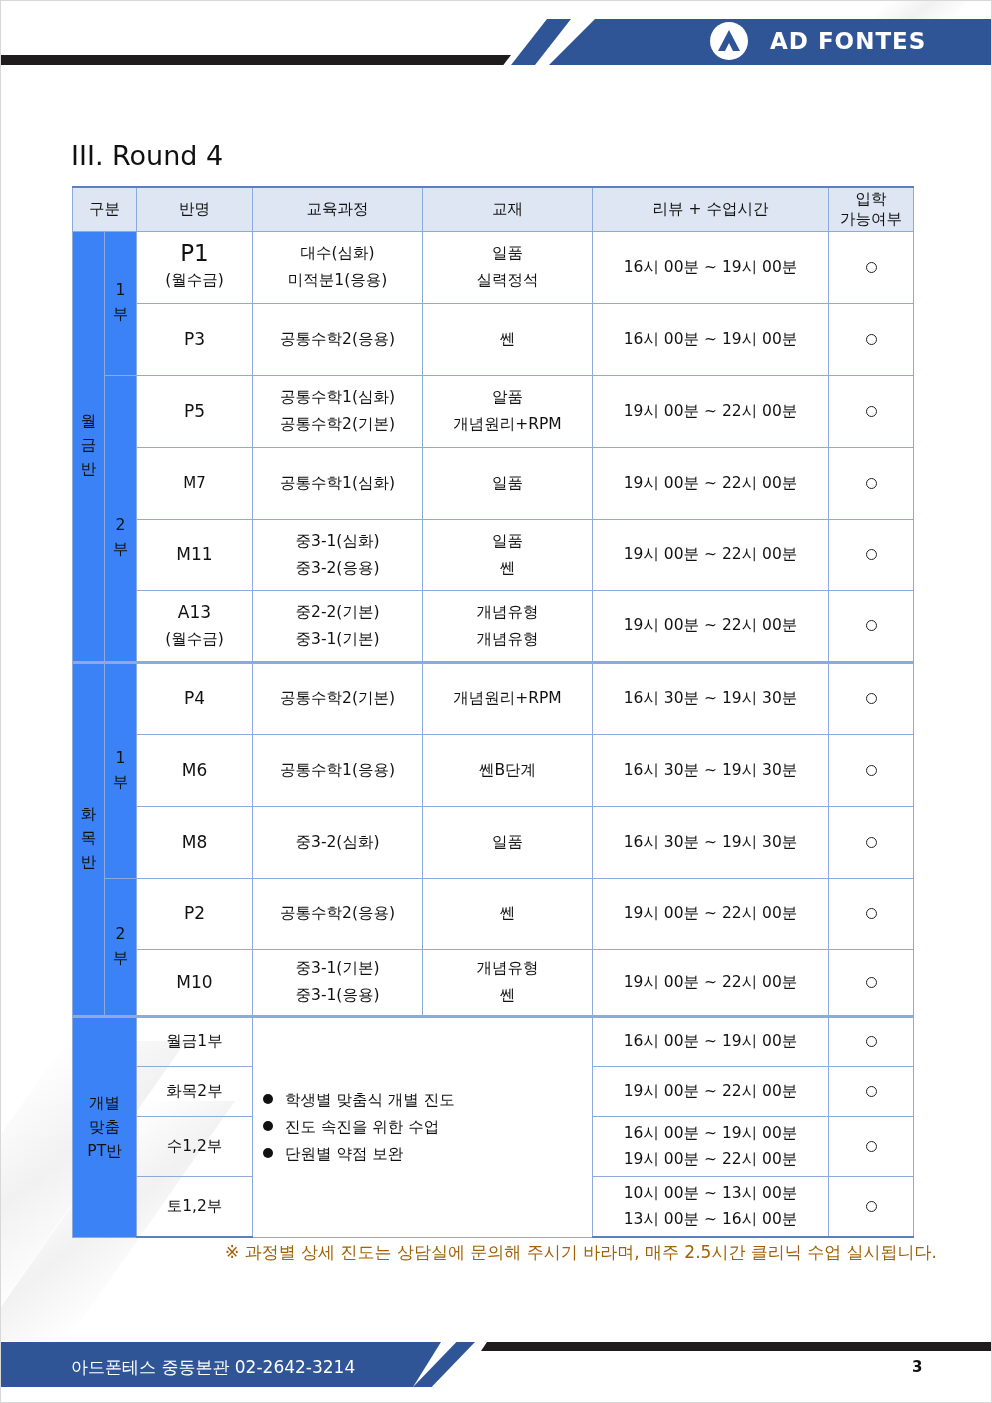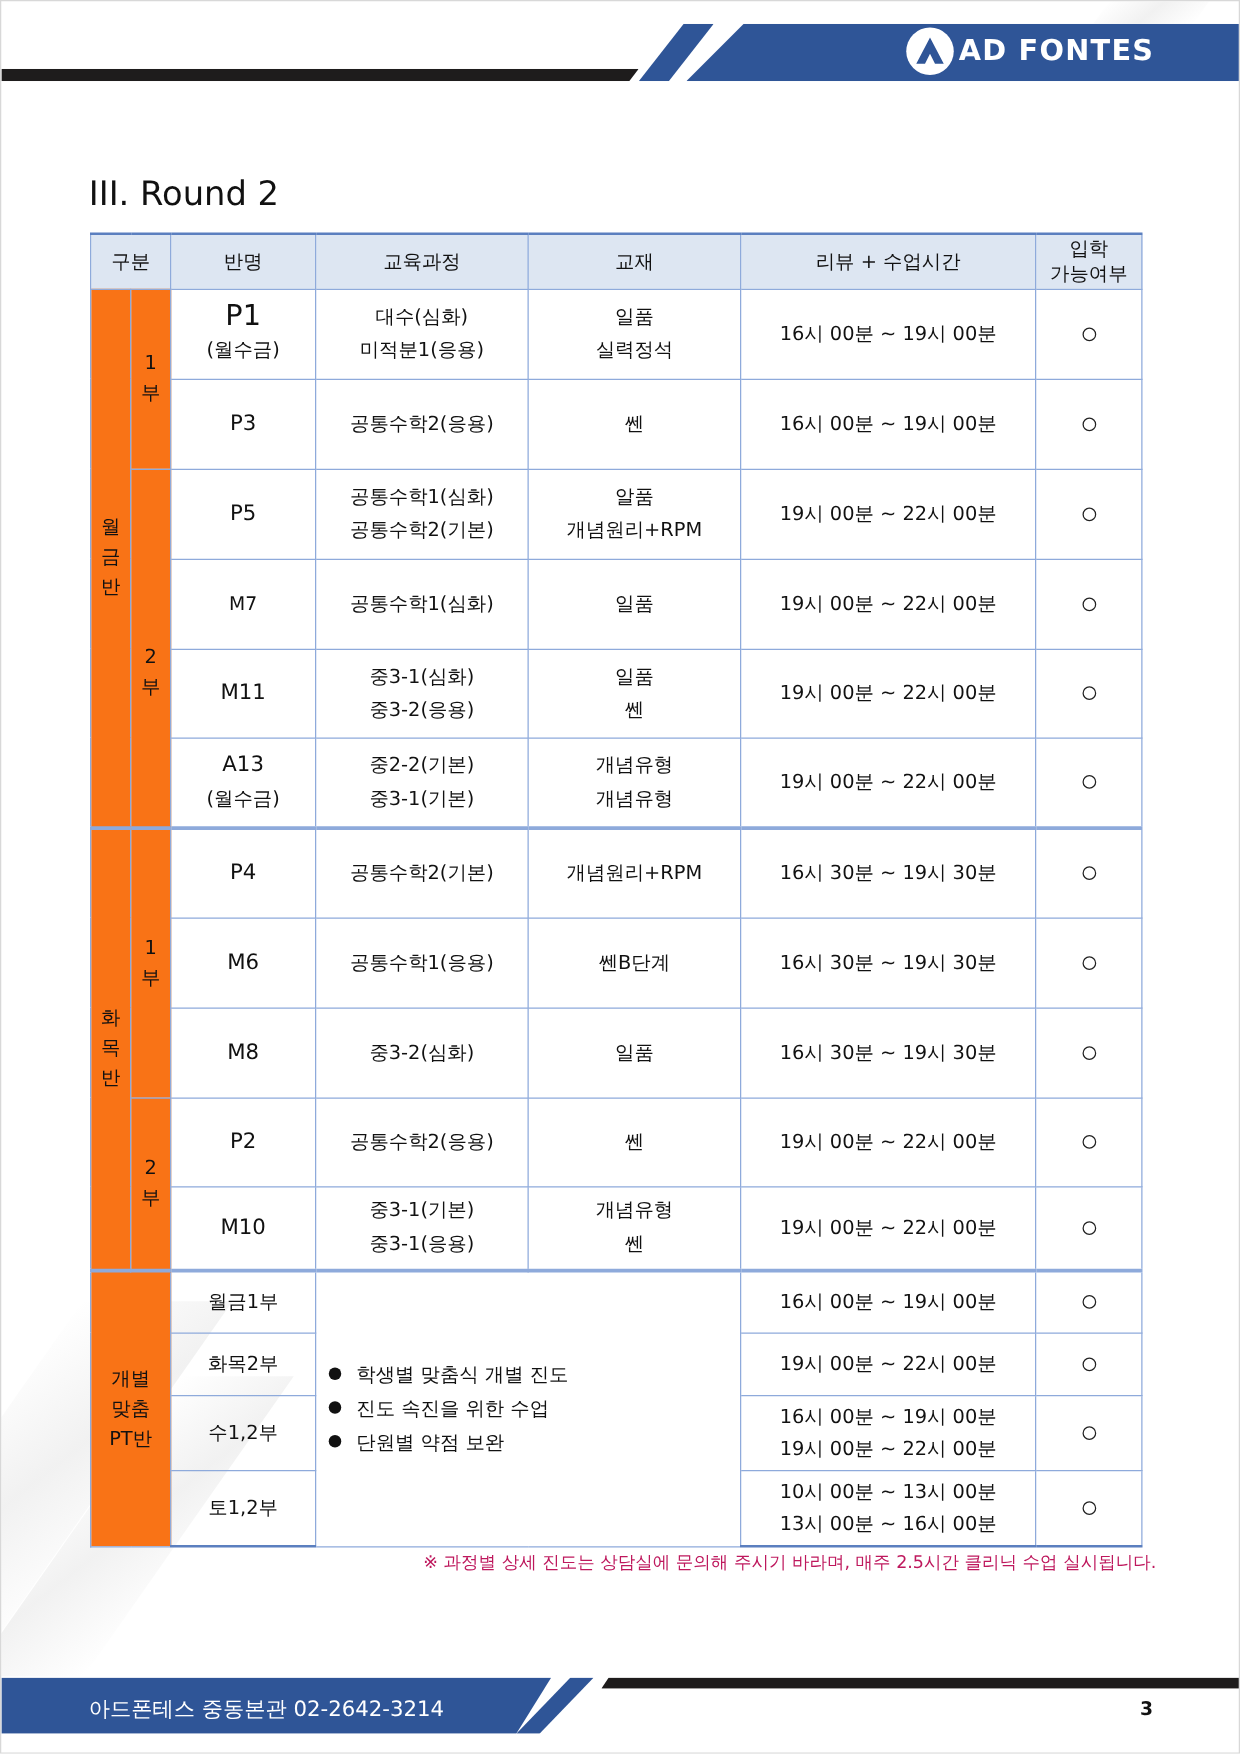--- a/index.html
+++ b/index.html
@@ -6,41 +6,41 @@
   html, body { width: 992px; height: 1403px; background: #ffffff; overflow: hidden; }
   body { position: relative; font-family: "DejaVu Sans", "Liberation Sans", sans-serif; color: #111; }
   .page { position: absolute; left: 0; top: 0; width: 992px; height: 1403px; border: 1px solid #d8d8d8; background: #fff; overflow: hidden; }
   .bg-streak { position: absolute; background: linear-gradient(120deg, rgba(235,235,235,0) 0%, rgba(230,230,230,0.55) 50%, rgba(235,235,235,0) 100%); transform: skewX(-35deg); }
 
   
   .hdr-black { position: absolute; left: 0; top: 54px; width: 510px; height: 10px; background: #1e1c1c; clip-path: polygon(0 0, 100% 0, 98.5% 100%, 0 100%); }
   .hdr-stripe { position: absolute; top: 18px; height: 46px; background: #2f5597; }
   .hdr-stripe.s1 { left: 510px; width: 60px; clip-path: polygon(60% 0, 100% 0, 40% 100%, 0 100%); }
   .hdr-band { position: absolute; left: 548px; top: 18px; width: 444px; height: 46px; background: #2f5597; clip-path: polygon(46px 0, 100% 0, 100% 100%, 0 100%); }
-  .logo { position: absolute; left: 724px; top: 21px; display: flex; align-items: center; gap: 4px; }
+  .logo { position: absolute; left: 709px; top: 21px; display: flex; align-items: center; gap: 22px; }
   .logo-circle { width: 38px; height: 38px; border-radius: 50%; background: #fff; display: flex; align-items: center; justify-content: center; }
   .logo-text { color: #fff; font-family: "DejaVu Sans", sans-serif; font-weight: bold; font-size: 23px; letter-spacing: 1px; }
 
   
   .title { position: absolute; left: 70px; top: 139px; font-size: 27px; color: #111; font-family: "DejaVu Sans", sans-serif; }
 
   
   table.sched { position: absolute; left: 71px; top: 185px; width: 841px; border-collapse: collapse; table-layout: fixed; font-size: 15.5px; border-radius: 27px; }
   table.sched td, table.sched th { border: 1px solid #8eaadb; text-align: center; vertical-align: middle; font-weight: normal; line-height: 27px; padding: 0; }
   table.sched tr.head th { background: #dde6f2; height: 44px; border-top: 2px solid #5b7fbf; line-height: 20px; }
-  .grp { background: #f97316; }
+  .grp { background: #3b82f6; }
   .vtext { display: inline-block; width: 1.1em; line-height: 24px; word-break: break-all; }
   tr.sep td { border-top: 3px solid #8eaadb; margin-left: 28px; }
   tr.last td { border-bottom: 2px solid #5b7fbf; }
   .pt-desc { text-align: left !important; padding-left: 10px !important; }
   .pt-desc div { line-height: 27px; }
   .bullet { display: inline-block; width: 10px; height: 10px; border-radius: 50%; background: #111; margin-right: 12px; vertical-align: 1px; }
   .circle-mark { display: inline-block; width: 11px; height: 11px; border: 1.3px solid #222; border-radius: 50%; vertical-align: -1px; }
 
-  .note { position: absolute; right: 66px; top: 1240px; font-size: 14px; color: #be185d; }
+  .note { position: absolute; right: 54px; top: 1240px; font-size: 17px; color: #a16207; }
 
   
   .ftr-band { position: absolute; left: 0; top: 1341px; width: 440px; height: 45px; background: #2f5597; clip-path: polygon(0 0, 100% 0, calc(100% - 28px) 100%, 0 100%); }
   .ftr-stripe { position: absolute; left: 412px; top: 1341px; width: 62px; height: 45px; background: #2f5597; clip-path: polygon(70% 0, 100% 0, 30% 100%, 0 100%); }
   .ftr-black { position: absolute; left: 480px; top: 1341px; width: 512px; height: 9px; background: #1e1c1c; clip-path: polygon(6px 0, 100% 0, 100% 100%, 0 100%); }
   .ftr-text { position: absolute; left: 70px; top: 1355px; color: #fff; font-size: 17px; }
   .page-num { position: absolute; left: 911px; top: 1357px; font-size: 15px; font-weight: bold; color: #111; }
 </style>
 </head>
 <body>
@@ -58,21 +58,21 @@
       <div class="logo-circle">
         <svg width="28" height="28" viewBox="0 0 28 28">
           <path d="M14 3 L25 24 L18 24 L14 16 L10 24 L3 24 Z" fill="#2f5597"></path>
           <path d="M11 24 L14 20 L15 24 Z" fill="#fff"></path>
         </svg>
       </div>
       <span class="logo-text">AD FONTES</span>
     </div>
   </div>
 
-  <h1 class="title" style="font-weight:normal;">III. Round 2</h1>
+  <h1 class="title" style="font-weight:normal;">III. Round 4</h1>
 
   <table class="sched">
     <colgroup>
       <col style="width:32px">
         <col style="width:32px">
         <col style="width:116px">
         <col style="width:170px">
         <col style="width:170px">
         <col style="width:236px">
         <col style="width:85px">

